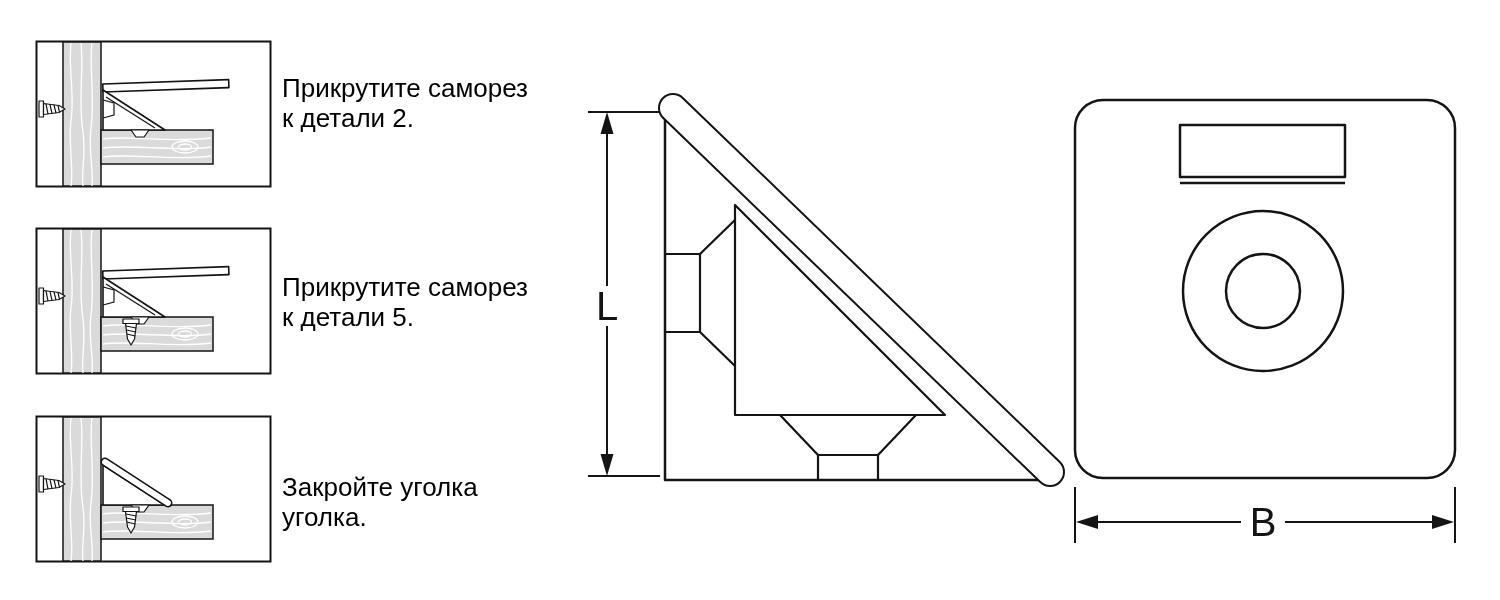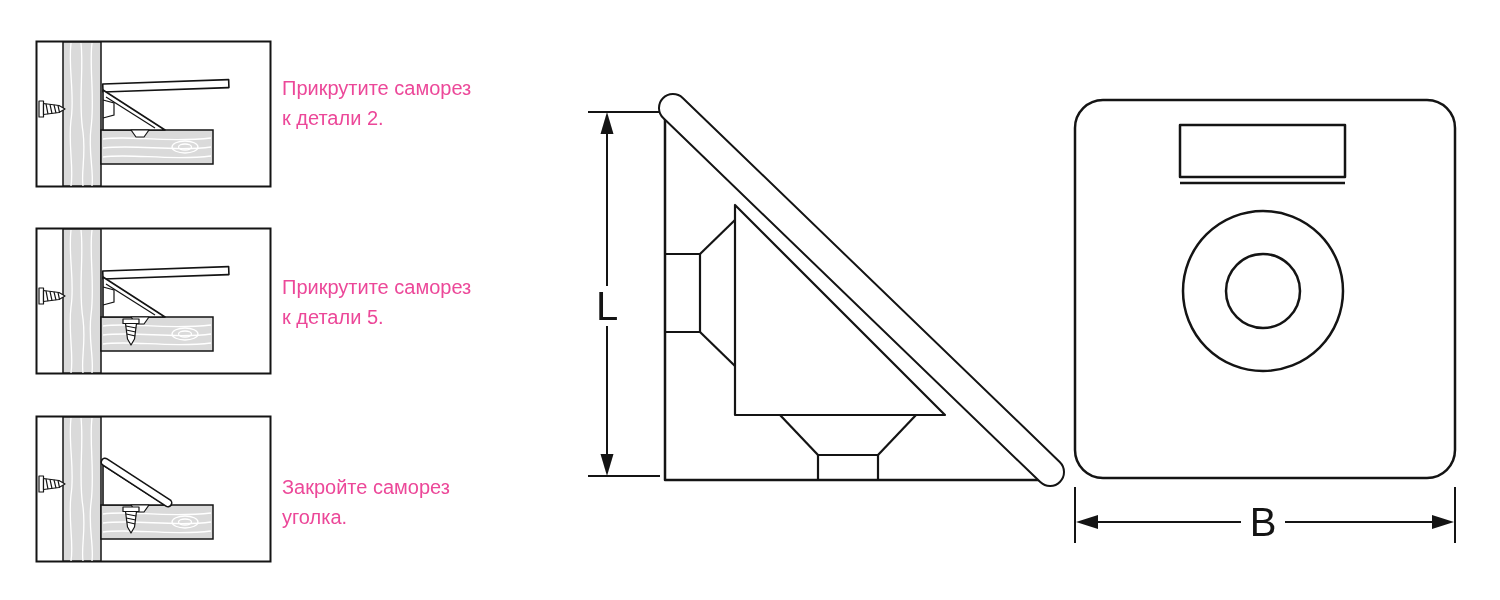--- a/index.html
+++ b/index.html
@@ -1,19 +1,19 @@
 <!DOCTYPE html>
 <html><head>
 <meta charset="utf-8">
 <style>
   html,body{margin:0;padding:0;background:#ffffff;}
   .canvas{position:relative;width:1500px;height:600px;background:#ffffff;overflow:hidden;
           font-family:"Liberation Sans",sans-serif;color:#141414;}
   .abs{position:absolute;}
-  .step-label{position:absolute;left:282px;font-size:20px;line-height:30px;color:#ec4899;}
+  .step-label{position:absolute;left:282px;font-size:26px;line-height:30px;color:#000000;}
 
   
   .frame{fill:#ffffff;stroke:#141414;stroke-width:2;}
   .wood{fill:#dadada;stroke:#141414;stroke-width:1.5;}
   .grain{fill:none;stroke:#ffffff;stroke-width:1.3;}
   .part{fill:#ffffff;stroke:#141414;stroke-width:1.6;stroke-linejoin:round;}
   .thin{fill:none;stroke:#141414;stroke-width:1.2;}
   .boss{fill:#ffffff;stroke:#141414;stroke-width:1.2;stroke-linejoin:round;}
   .s{stroke-width:1.2;}
 
@@ -137,21 +137,21 @@
       <path class="part s" d="M4.5,2.5 L20,4.5 L26,8 L20,11.5 L4.5,13.5 Z"></path>
       <path class="thin" d="M7,2.8 L9,13.2 M11,3.3 L13,12.7 M15,3.8 L17,12.2 M19,4.4 L20.5,11.6"></path>
     </g>
     <g transform="translate(88,92)">
       <rect class="part s" x="0" y="0" width="16" height="4.5"></rect>
       <path class="part s" d="M2.5,4.5 L4.5,20 L8,26 L11.5,20 L13.5,4.5 Z"></path>
       <path class="thin" d="M2.8,7 L13.2,9 M3.3,11 L12.7,13 M3.8,15 L12.2,17"></path>
     </g>
   </svg>
   <div class="step-label" style="top:472px">
-    <div>Закройте саморез</div>
+    <div>Закройте уголка</div>
     <div>уголка.</div>
   </div>
 
   <svg class="abs" style="left:570px;top:88px" width="500" height="420" viewBox="0 0 500 420">
     <g>
       <path class="part2" d="M95,30 L95,392 L470,392 Z"></path>
       <line class="stripb" x1="103" y1="20" x2="480" y2="384"></line>
       <line class="stripw" x1="103" y1="20" x2="480" y2="384"></line>
       <path class="innerline" d="M165,117 L165,327 L375,327 Z"></path>
       <g class="holes">

